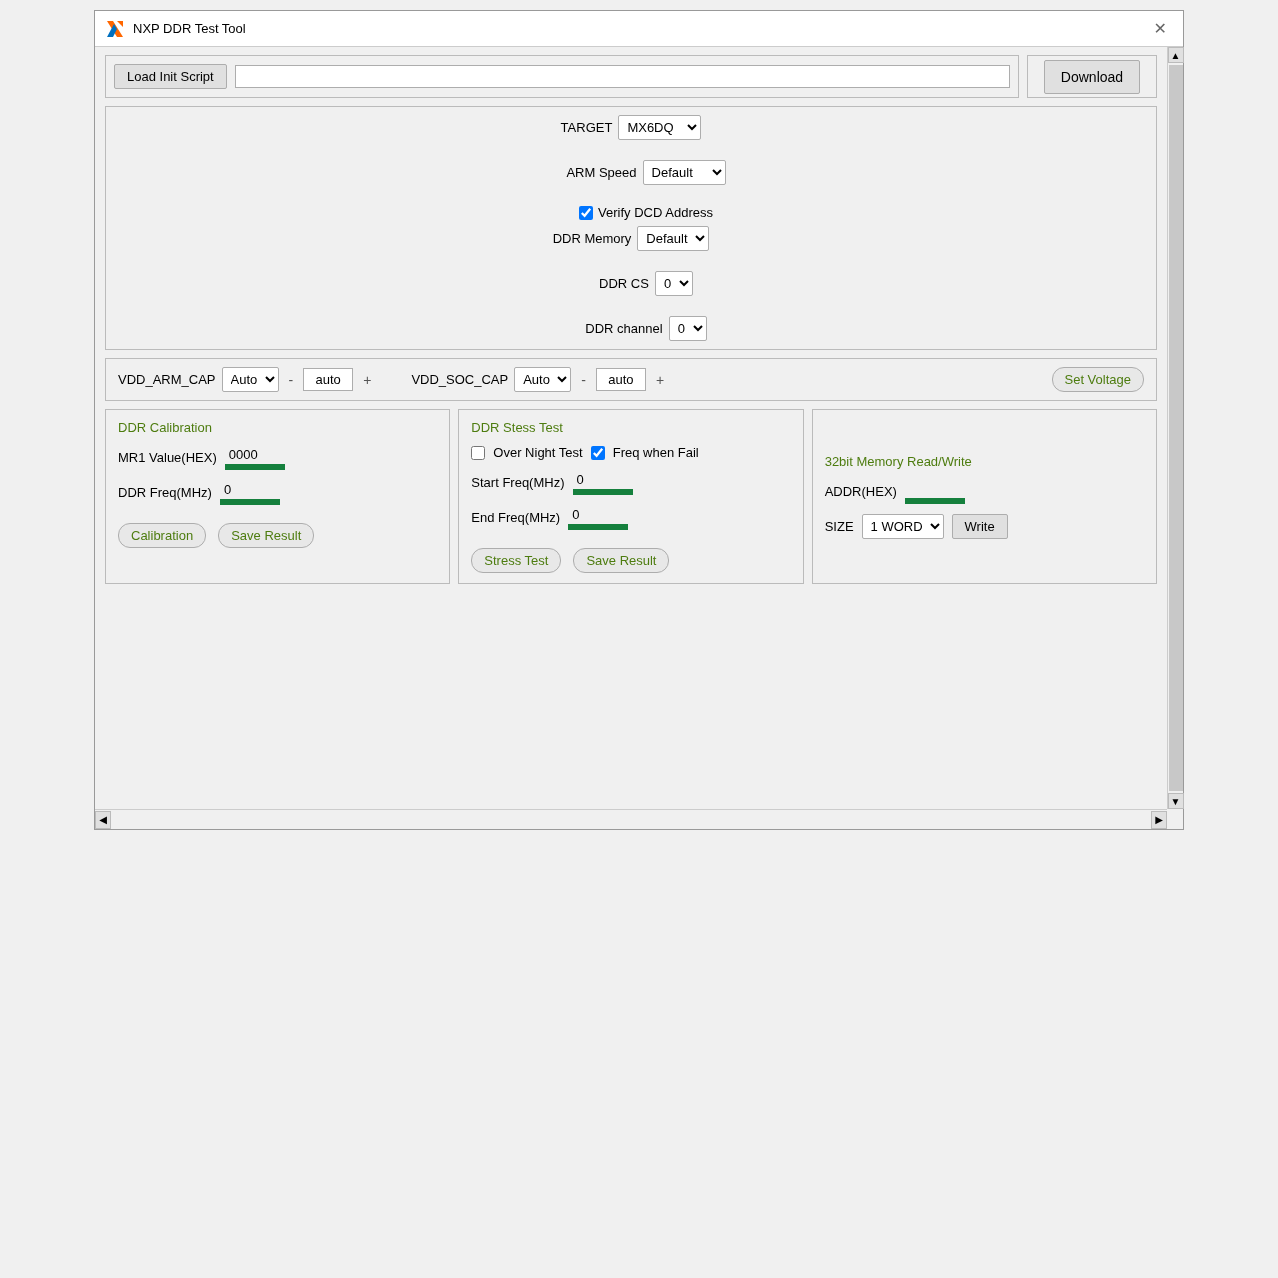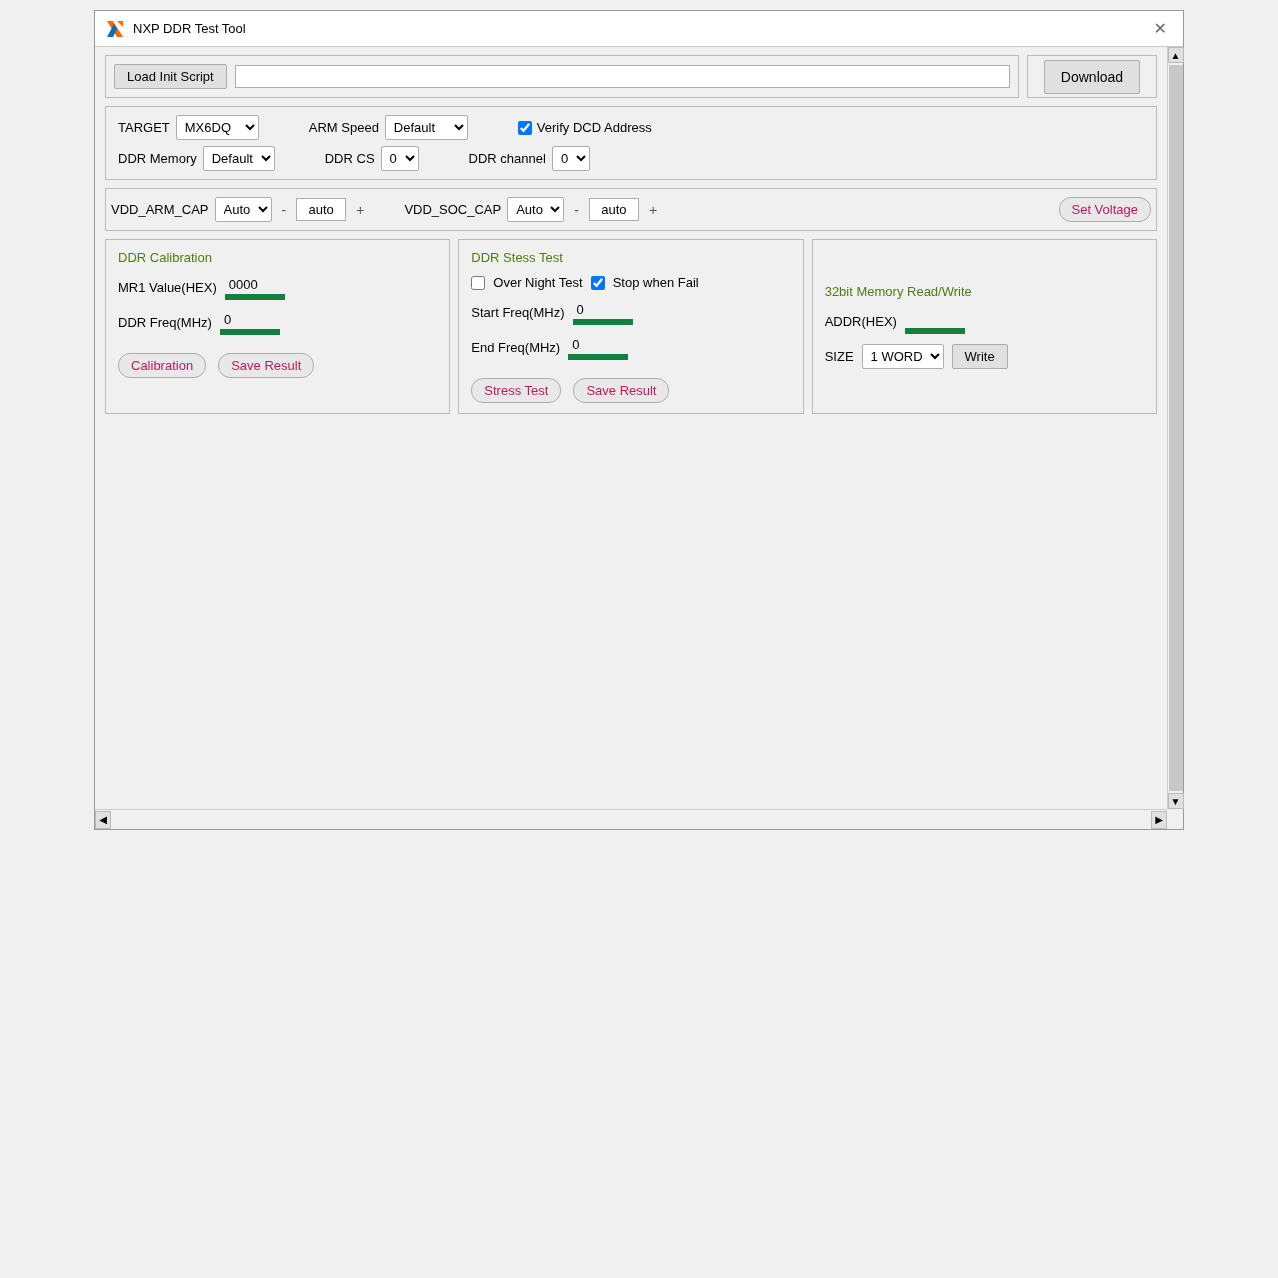--- a/index.html
+++ b/index.html
@@ -83,36 +83,37 @@
       background: #f0f0f0;
       padding: 8px 12px;
       display: flex;
       flex-direction: column;
       gap: 6px;
     }
     .settings-row {
       display: flex;
       align-items: center;
       gap: 20px;
+      flex-direction: column;
     }
     .field-group {
       display: flex;
       align-items: center;
       gap: 6px;
     }
     .field-label {
       color: #000;
       white-space: nowrap;
     }
 
     
     .row3 {
       border: 1px solid #bbb;
       background: #f0f0f0;
-      padding: 8px 5px;
+      padding: 8px 12px;
       display: flex;
       align-items: center;
       gap: 16px;
     }
     .voltage-group {
       display: flex;
       align-items: center;
       gap: 6px;
     }
 
@@ -138,21 +139,21 @@
     
     button {
       background: #e0e0e0;
       border: 1px solid #adadad;
       padding: 4px 12px;
       cursor: pointer;
       font-size: 13px;
       border-radius: 2px;
     }
     button.disabled {
-      color: #be185d;
+      color: #4d7c0f;
       cursor: default;
       background: #e8e8e8;
       border-radius: 12px;
     }
     button.download-btn {
       padding: 8px 16px;
       font-size: 14px;
     }
 
     select {
@@ -393,21 +394,21 @@
           <button class="disabled">Save Result</button>
         </div>
       </div>
 
       <div class="col-panel" style="flex: 1;">
         <div class="col-panel-title">DDR Stess Test</div>
         <div class="field-row checkbox-group">
           <input type="checkbox" style="">
           <span class="field-label">Over Night Test</span>
           <input type="checkbox" checked="" style="">
-          <span class="field-label">Stop when Fail</span>
+          <span class="field-label">Freq when Fail</span>
         </div>
         <div class="field-row">
           <span class="field-label">Start Freq(MHz)</span>
           <input type="text" class="medium" value="0" style="">
         </div>
         <div class="field-row">
           <span class="field-label">End Freq(MHz)</span>
           <input type="text" class="medium" value="0" style="">
         </div>
         <div class="field-row" style="margin-top: 8px; gap: 12px;">

